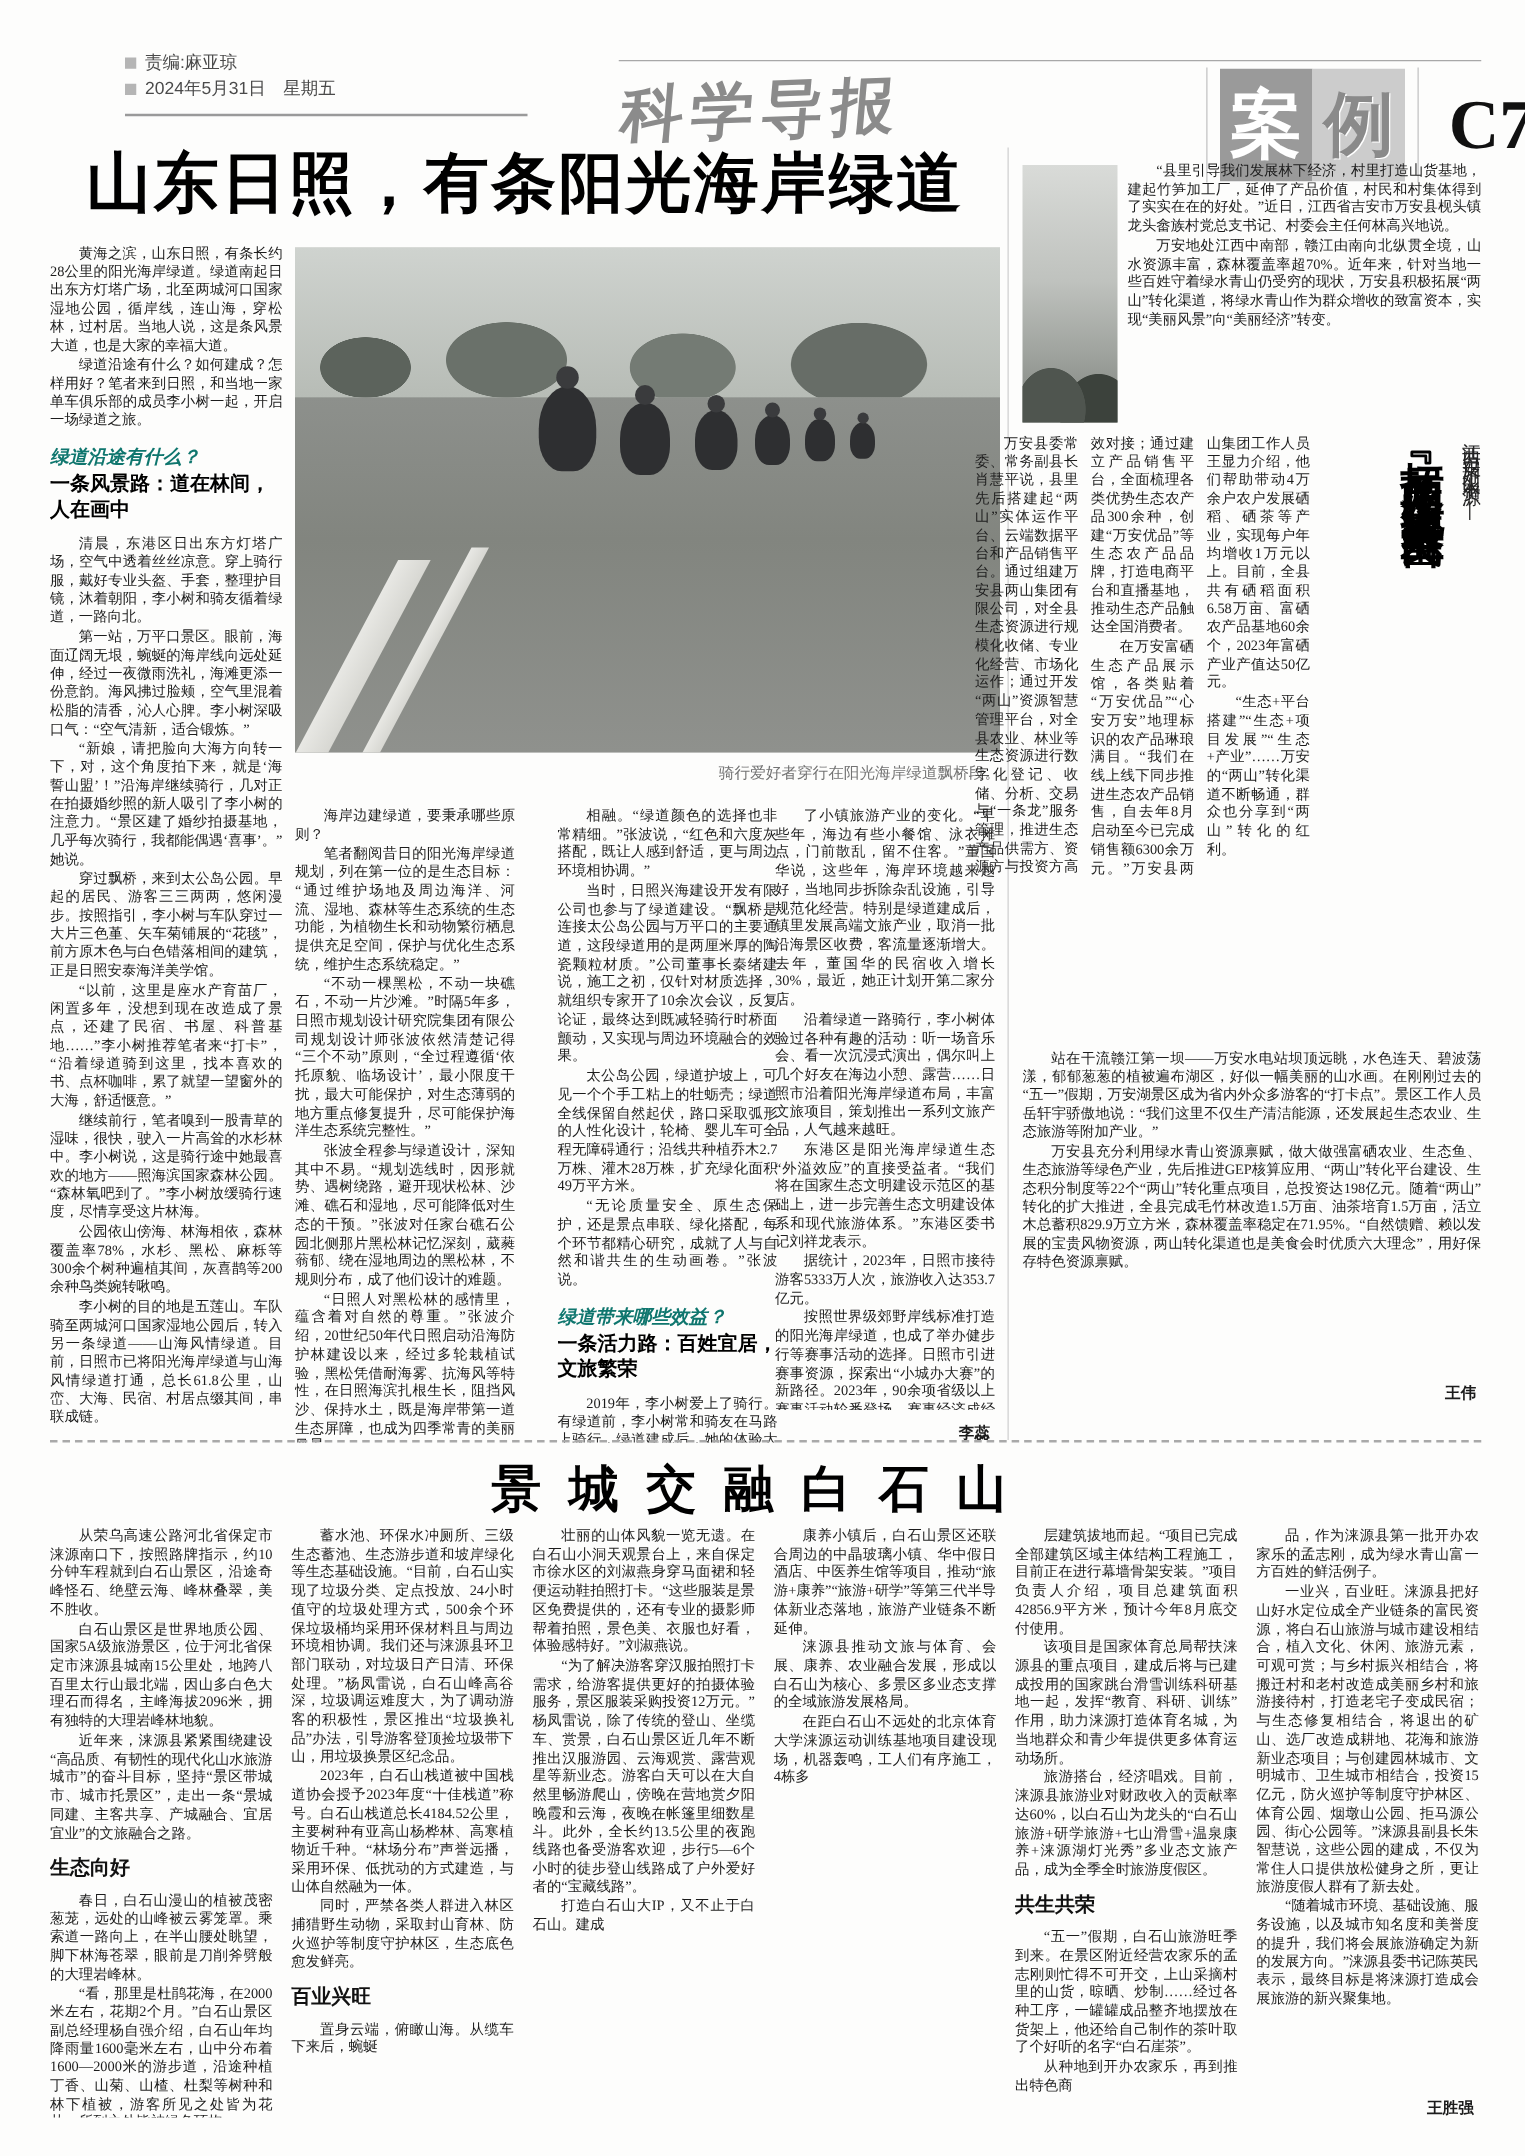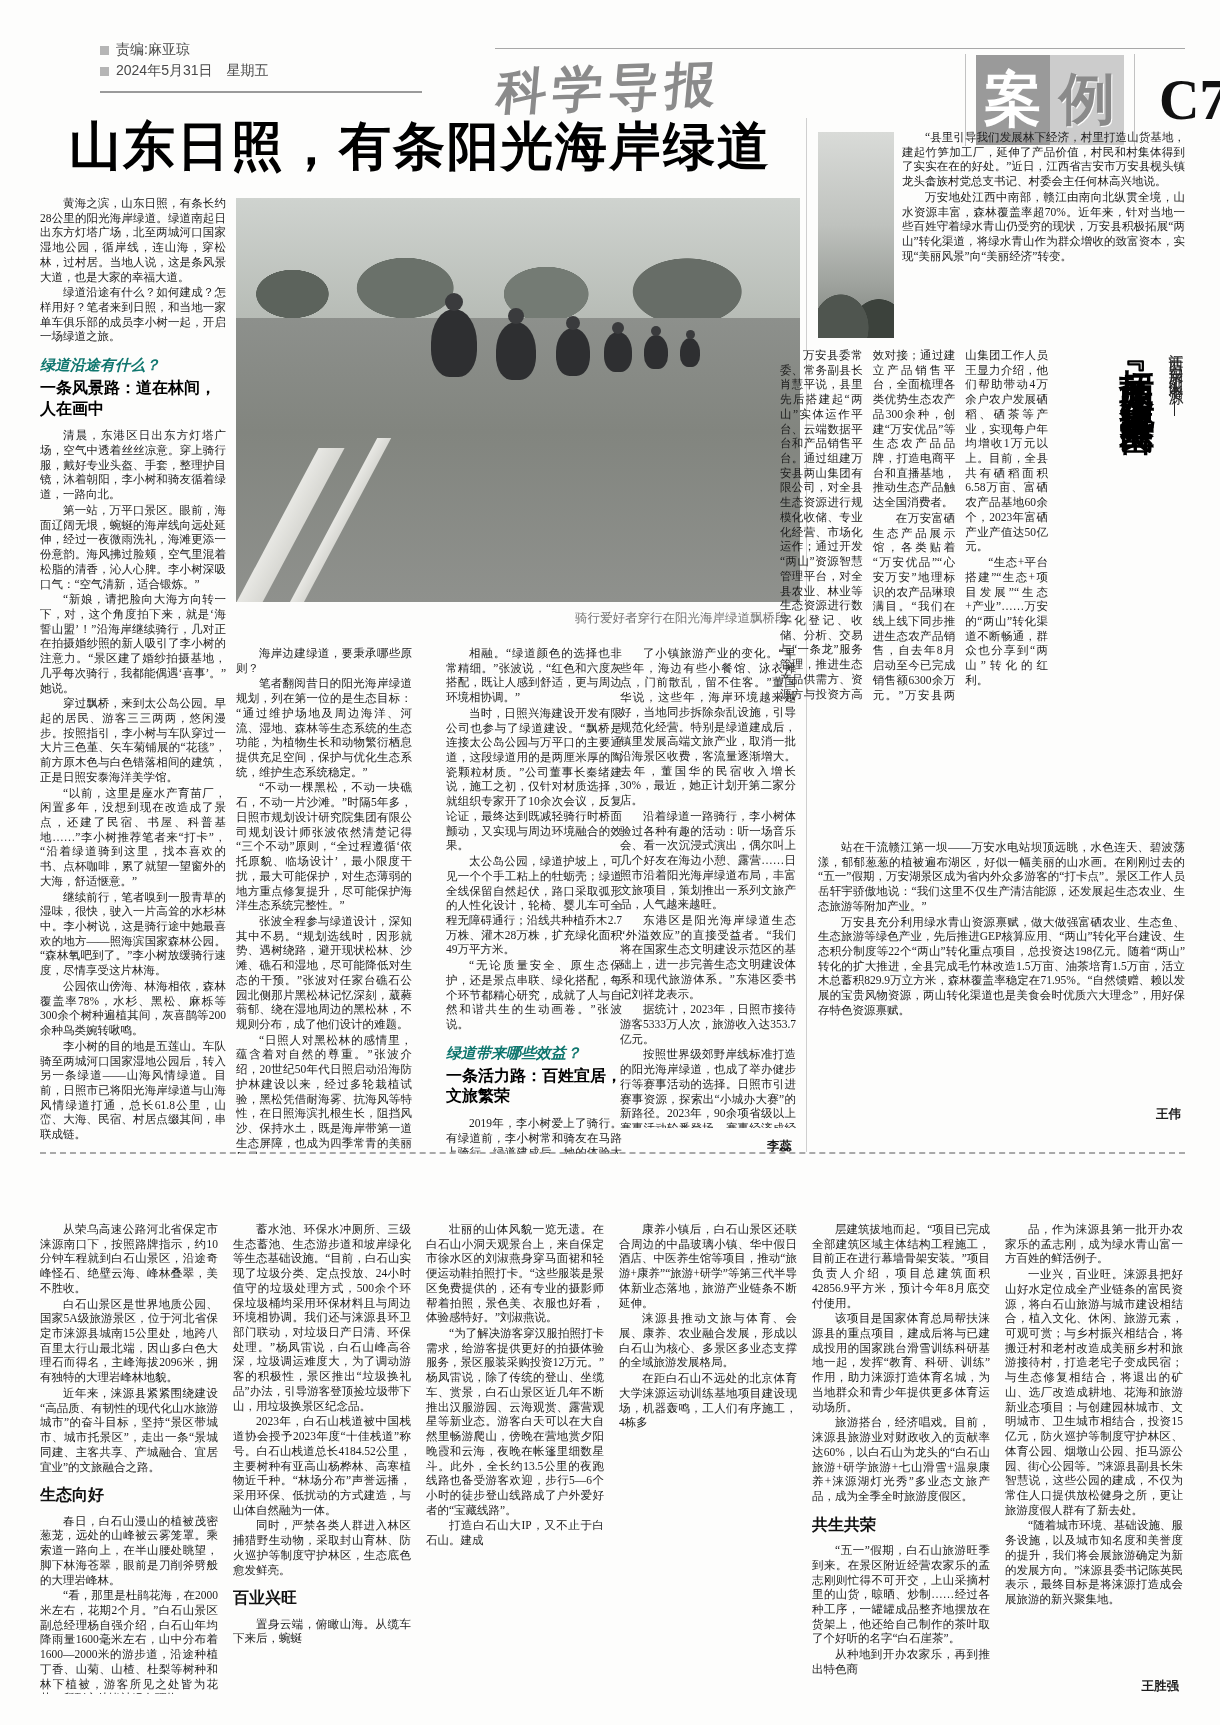--- a/index.html
+++ b/index.html
@@ -192,20 +192,21 @@
 
   <div class="colbox" style="left:818px;top:840px;width:367px;height:282px;position:absolute;font-size:11.5px;">
     <div style="height:256px;overflow:hidden;">
         <div class="blk blk-p">站在干流赣江第一坝——万安水电站坝顶远眺，水色连天、碧波荡漾，郁郁葱葱的植被遍布湖区，好似一幅美丽的山水画。在刚刚过去的“五一”假期，万安湖景区成为省内外众多游客的“打卡点”。景区工作人员岳轩宇骄傲地说：“我们这里不仅生产清洁能源，还发展起生态农业、生态旅游等附加产业。”</div>
         <div class="blk blk-p">万安县充分利用绿水青山资源禀赋，做大做强富硒农业、生态鱼、生态旅游等绿色产业，先后推进GEP核算应用、“两山”转化平台建设、生态积分制度等22个“两山”转化重点项目，总投资达198亿元。随着“两山”转化的扩大推进，全县完成毛竹林改造1.5万亩、油茶培育1.5万亩，活立木总蓄积829.9万立方米，森林覆盖率稳定在71.95%。“自然馈赠、赖以发展的宝贵风物资源，两山转化渠道也是美食会时优质六大理念”，用好保存特色资源禀赋。</div>
       </div>
     <div class="byline">王伟</div>
   </div>
 
   <div class="dash-div"></div>
+  <div class="b-headline">景城交融白石山</div>
 
   <div class="colbox" style="left:40px;top:1222px;width:178px;height:472px;">
       <div class="blk blk-p">从荣乌高速公路河北省保定市涞源南口下，按照路牌指示，约10分钟车程就到白石山景区，沿途奇峰怪石、绝壁云海、峰林叠翠，美不胜收。</div>
       <div class="blk blk-p">白石山景区是世界地质公园、国家5A级旅游景区，位于河北省保定市涞源县城南15公里处，地跨八百里太行山最北端，因山多白色大理石而得名，主峰海拔2096米，拥有独特的大理岩峰林地貌。</div>
       <div class="blk blk-p">近年来，涞源县紧紧围绕建设“高品质、有韧性的现代化山水旅游城市”的奋斗目标，坚持“景区带城市、城市托景区”，走出一条“景城同建、主客共享、产城融合、宜居宜业”的文旅融合之路。</div>
       <div class="blk blk-s">生态向好</div>
       <div class="blk blk-p">春日，白石山漫山的植被茂密葱茏，远处的山峰被云雾笼罩。乘索道一路向上，在半山腰处眺望，脚下林海苍翠，眼前是刀削斧劈般的大理岩峰林。</div>
       <div class="blk blk-p">“看，那里是杜鹃花海，在2000米左右，花期2个月。”白石山景区副总经理杨自强介绍，白石山年均降雨量1600毫米左右，山中分布着1600—2000米的游步道，沿途种植丁香、山菊、山楂、杜梨等树种和林下植被，游客所见之处皆为花丛、所到之处皆被绿色环抱。</div>
     </div>
   <div class="colbox" style="left:233px;top:1222px;width:178px;height:472px;">

